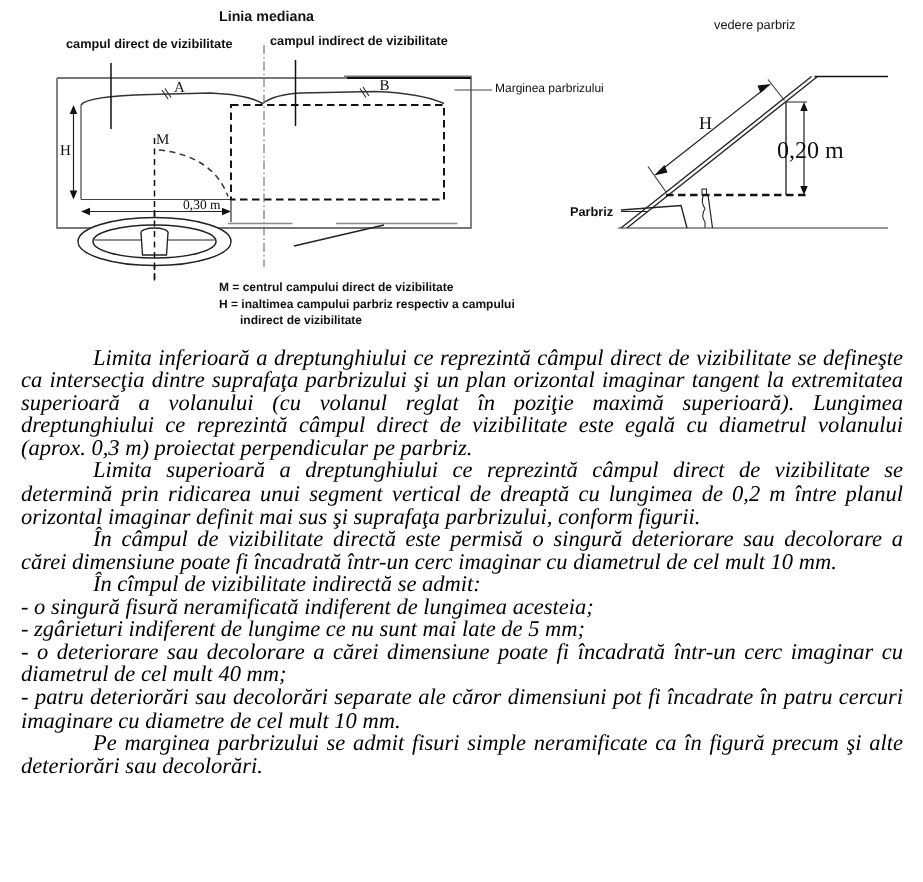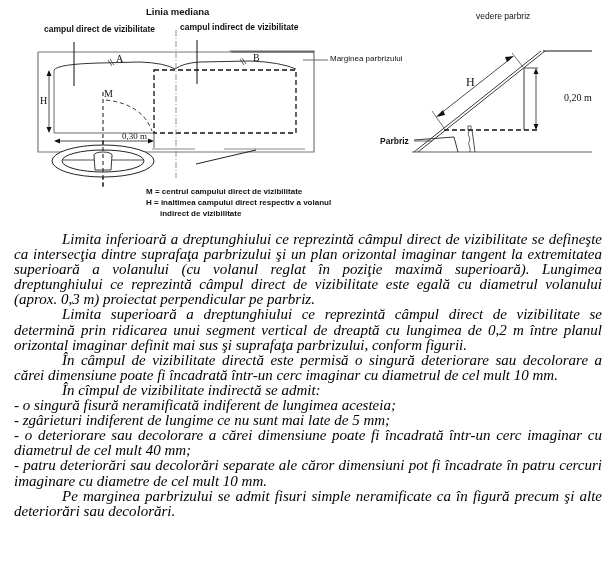--- a/index.html
+++ b/index.html
@@ -93,25 +93,25 @@
   <span class="fig-label" style="left:180px;top:22px;">campul indirect de vizibilitate</span>
   <span class="fig-label" style="left:330px;top:54px;font-weight:normal;font-size:8px;">Marginea parbrizului</span>
   <span class="fig-label-serif" style="left:116px;top:53px;">A</span>
   <span class="fig-label-serif" style="left:253px;top:52px;">B</span>
   <span class="fig-label-serif" style="left:40px;top:95px;">H</span>
   <span class="fig-label-serif" style="left:104px;top:88px;">M</span>
   <span class="fig-label-serif" style="left:106px;top:131px;font-size:9px;padding-left:16px;">0,30 m</span>
 
   <span class="fig-label" style="left:476px;top:11px;font-weight:normal;">vedere parbriz</span>
   <span class="fig-label-serif" style="left:466px;top:75px;font-size:12px;">H</span>
-  <span class="fig-label-serif" style="left:564px;top:92px;font-size:10px;">0,20 m</span>
+  <span class="fig-label-serif" style="left:518px;top:92px;font-size:16px;">0,20 m</span>
   <span class="fig-label" style="left:380px;top:136px;">Parbriz</span>
 
   <span class="fig-label" style="left:146px;top:187px;font-size:8px;">M = centrul campului direct de vizibilitate</span>
-  <span class="fig-label" style="left:146px;top:198px;font-size:8px;">H = inaltimea campului direct respectiv a volanul</span>
+  <span class="fig-label" style="left:146px;top:198px;font-size:8px;">H = inaltimea campului parbriz respectiv a campului</span>
   <span class="fig-label" style="left:160px;top:209px;font-size:8px;">indirect de vizibilitate</span>
 </div>
 
 <div id="text">
   <p class="indent">Limita inferioară a dreptunghiului ce reprezintă câmpul direct de vizibilitate se defineşte ca intersecţia dintre suprafaţa parbrizului şi un plan orizontal imaginar tangent la extremitatea superioară a volanului (cu volanul reglat în poziţie maximă superioară). Lungimea dreptunghiului ce reprezintă câmpul direct de vizibilitate este egală cu diametrul volanului (aprox. 0,3 m) proiectat perpendicular pe parbriz.</p>
   <p class="indent">Limita superioară a dreptunghiului ce reprezintă câmpul direct de vizibilitate se determină prin ridicarea unui segment vertical de dreaptă cu lungimea de 0,2 m între planul orizontal imaginar definit mai sus şi suprafaţa parbrizului, conform figurii.</p>
   <p class="indent">În câmpul de vizibilitate directă este permisă o singură deteriorare sau decolorare a cărei dimensiune poate fi încadrată într-un cerc imaginar cu diametrul de cel mult 10 mm.</p>
   <p class="indent">În cîmpul de vizibilitate indirectă se admit:</p>
   <p>- o singură fisură neramificată indiferent de lungimea acesteia;</p>
   <p>- zgârieturi indiferent de lungime ce nu sunt mai late de 5 mm;</p>

